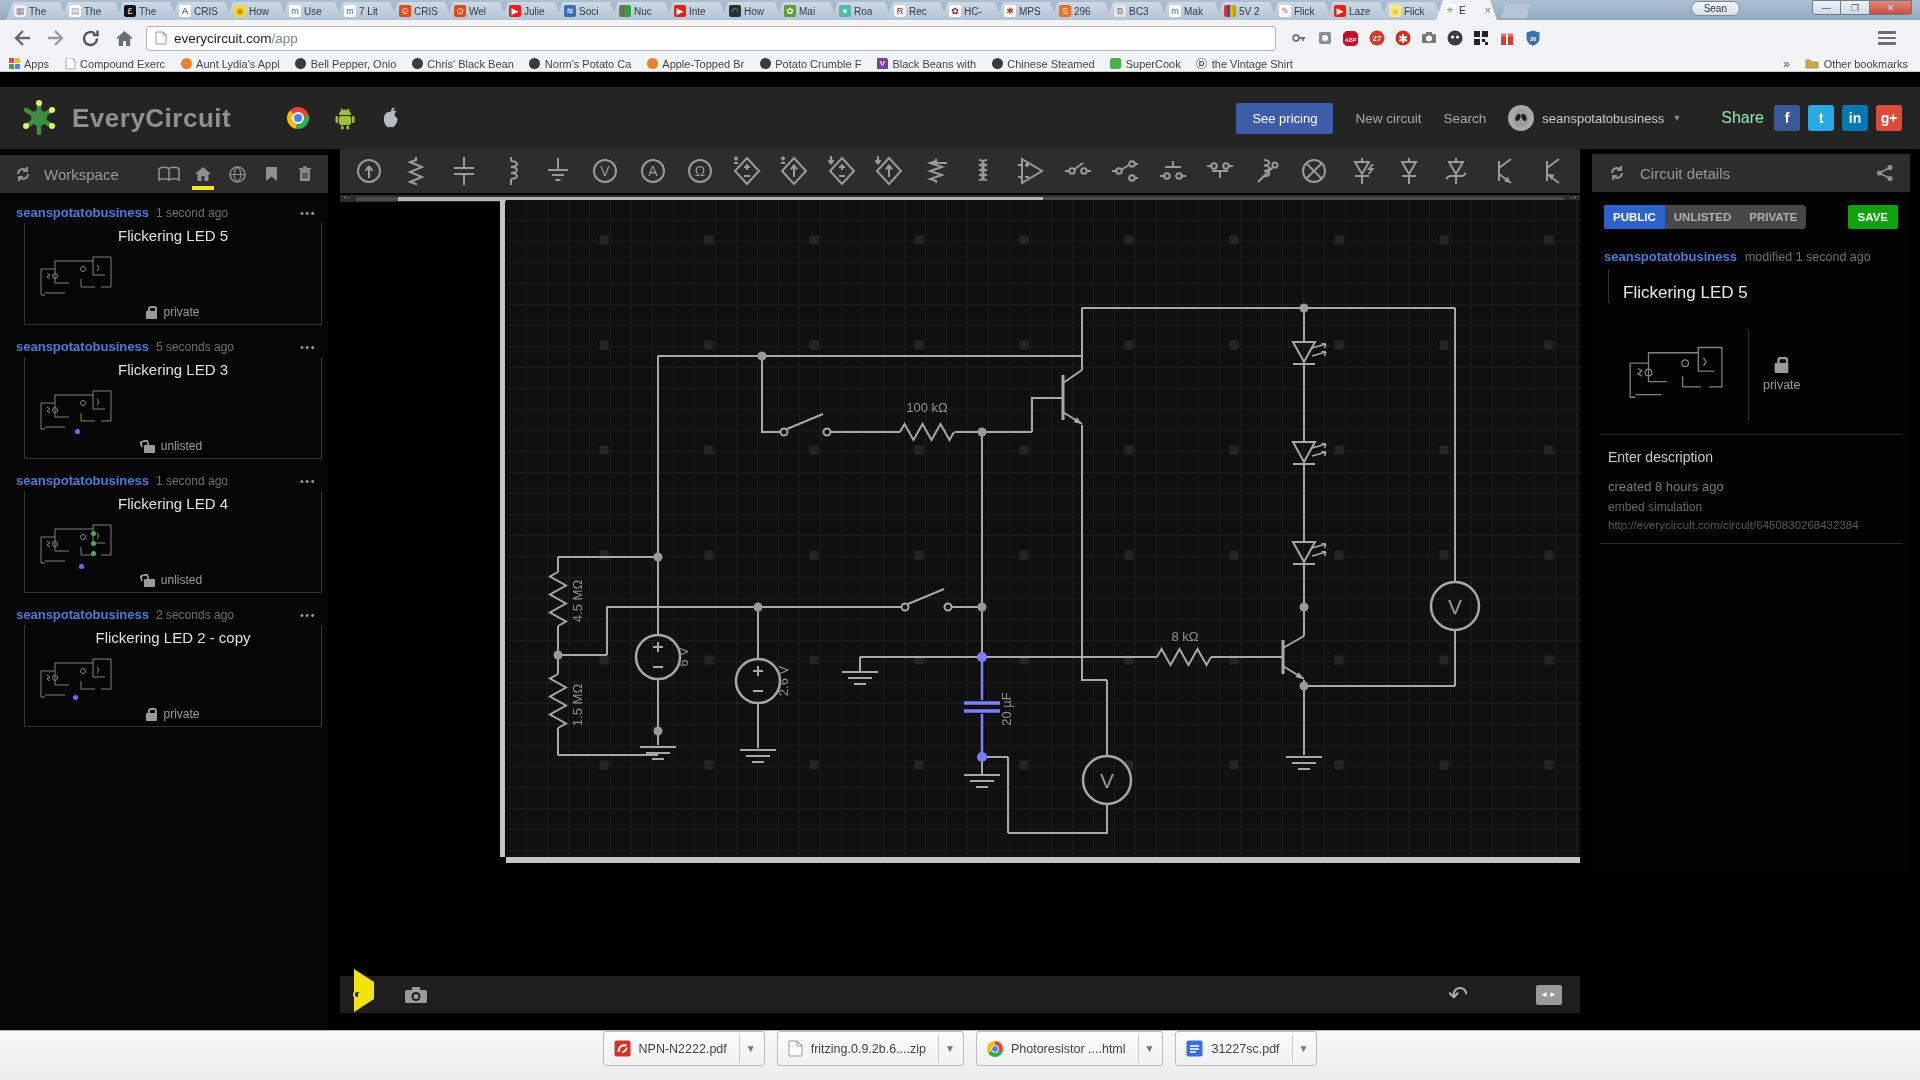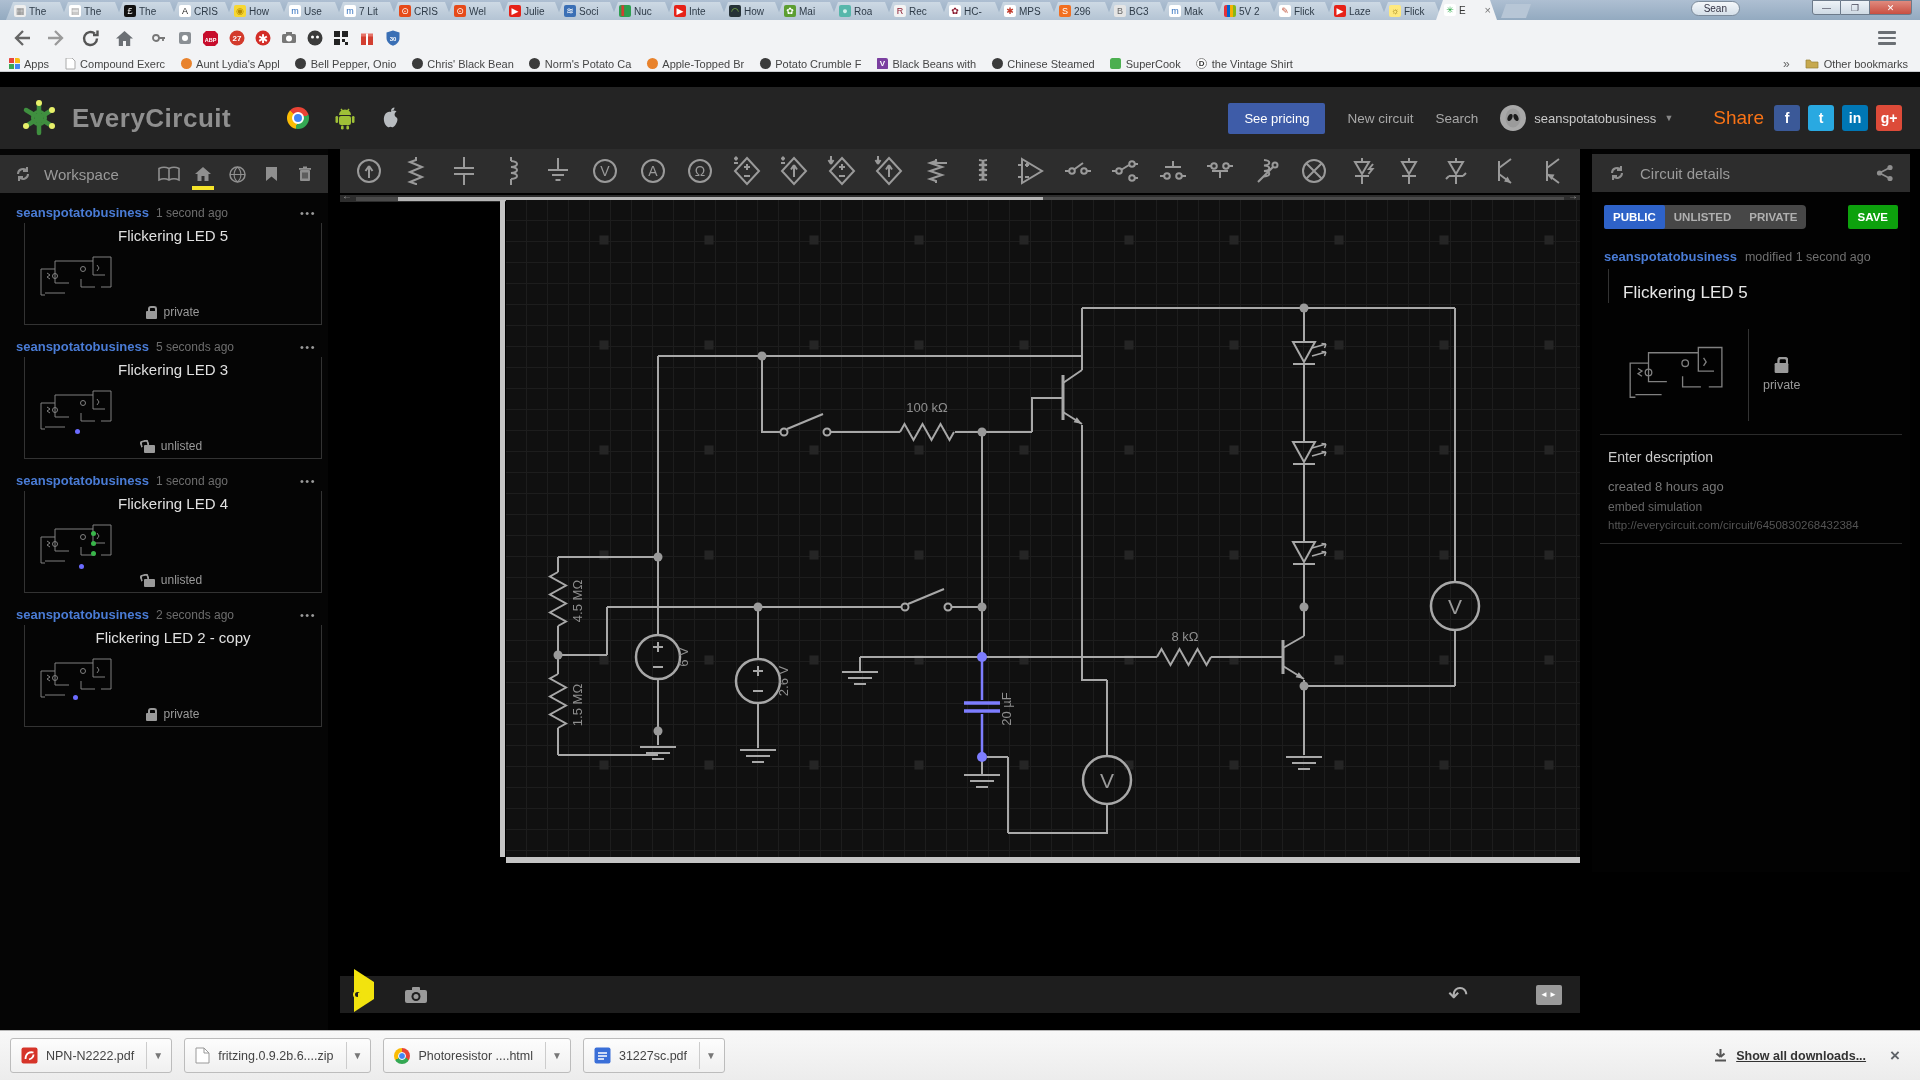--- a/index.html
+++ b/index.html
@@ -46,21 +46,21 @@
   .brand{font-size:26px;font-weight:bold;color:#8f8f8f;margin-left:12px;letter-spacing:0.5px;}
   .plat{display:flex;align-items:center;gap:26px;margin-left:56px;}
   .chrome-ball{width:22px;height:22px;border-radius:50%;background:conic-gradient(from -45deg,#ea4335 0 33%,#34a853 0 66%,#fbbc05 0 100%);position:relative;}
   .chrome-ball::after{content:"";position:absolute;inset:5px;background:#4285f4;border:2.5px solid #fff;border-radius:50%;}
   .hdr-right{margin-left:auto;display:flex;align-items:center;gap:22px;}
   .pricing-btn{background:#3e5ca8;color:#ffffff;font-size:13px;padding:8px 16px;border-radius:2px;cursor:pointer;}
   .hdr-link{color:#a8a8a8;font-size:13.5px;cursor:pointer;}
   .user-chip{display:flex;align-items:center;gap:8px;color:#c9c9c9;font-size:13px;cursor:pointer;}
   .caret{color:#888;font-size:9px;}
   .share-row{display:flex;align-items:center;gap:8px;margin-left:18px;}
-  .share-lbl{color:#f97316;font-size:19px;margin-right:2px;}
+  .share-lbl{color:#86efac;font-size:16px;margin-right:2px;}
   .soc{width:26px;height:26px;border-radius:3px;color:#fff;font-weight:bold;font-size:14px;display:flex;align-items:center;justify-content:center;cursor:pointer;}
 
   
   .ws{position:absolute;left:0;top:76px;width:328px;height:881px;background:#050505;}
   .ws-bar{position:absolute;left:0;top:6px;width:328px;height:38px;background:#2d2d2d;display:flex;align-items:center;padding:0 10px;gap:8px;}
   .ws-title{color:#9a9a9a;font-size:15px;margin-right:auto;}
   .ws-ic{position:relative;display:flex;align-items:center;justify-content:center;width:26px;height:26px;cursor:pointer;}
   .ws-ic.sel::after{content:"";position:absolute;left:2px;right:2px;bottom:-3px;height:4px;background:#f5e42a;}
   .cards{position:absolute;left:0;top:52px;width:328px;}
   .card{position:relative;margin-bottom:10px;}
@@ -118,21 +118,21 @@
   
   .bottombar{position:absolute;left:340px;top:903px;width:1240px;height:37px;background:#1e1e1e;display:flex;align-items:center;padding:0 14px;gap:26px;}
   .play-wrap{position:relative;width:24px;height:26px;cursor:pointer;}
   .play-tri{width:0;height:0;border-left:20px solid #f2e30e;border-top:13px solid transparent;border-bottom:13px solid transparent;}
   .play-clock{position:absolute;left:-1px;top:8px;width:9px;height:9px;border-radius:50%;background:#1e1e1e;border:2px solid #f2e30e;}
   .play-clock::after{content:"";position:absolute;left:3px;top:1px;width:1.5px;height:4px;background:#f2e30e;}
   .undo-btn{position:absolute;right:112px;color:#b0b0b0;font-size:24px;cursor:pointer;line-height:1;}
   .fit-btn{position:absolute;right:18px;width:26px;height:20px;background:#9a9a9a;border-radius:2px;color:#fff;font-size:8px;display:flex;align-items:center;justify-content:center;letter-spacing:1px;cursor:pointer;}
 
   
-  .dlbar{position:absolute;left:0;top:1030px;width:1920px;height:50px;background:linear-gradient(#f8f8f8,#ececec);border-top:1px solid #b6b6b6;display:flex;align-items:center;padding:0 10px;gap:12px;}
+  .dlbar{position:absolute;left:0;top:1030px;width:1920px;height:50px;background:linear-gradient(#f8f8f8,#ececec);border-top:1px solid #b6b6b6;display:flex;align-items:center;padding:0 10px;gap:12px;flex-direction:column;}
   .dl-item{height:35px;background:linear-gradient(#fdfdfd,#f0f0f0);border:1px solid #bcbcbc;border-radius:3px;display:flex;align-items:center;padding:0 2px 0 10px;gap:8px;cursor:pointer;}
   .dl-name{font-size:12.5px;color:#444;}
   .dl-chev{border-left:1px solid #ccc;padding:8px 6px;color:#777;font-size:10px;margin-left:4px;}
   .dl-right{margin-left:auto;display:flex;align-items:center;gap:24px;padding-right:10px;font-weight:bold;}
   .dl-showall{display:flex;align-items:center;gap:8px;font-size:12.5px;color:#333;text-decoration:underline;cursor:pointer;}
   .dl-close{color:#5f6368;font-size:17px;cursor:pointer;}
 </style>
 </head>
 <body>
 
@@ -354,20 +354,27 @@
         <svg width="19" height="19">
           <path d="M16,9.5 a6.5,6.5 0 1 1 -2.2,-4.9" stroke="#555" stroke-width="2.4" fill="none"></path>
           <path d="M16.5,1.5 V6 H12" fill="none" stroke="#555" stroke-width="2.4"></path>
         </svg>
       </span>
     <span class="nav-ic">
         <svg width="19" height="17">
           <path d="M9.5,1 L18,8.5 H15.2 V16 H11 V11 H8 V16 H3.8 V8.5 H1 Z" fill="#6b6f74"></path>
         </svg>
       </span>
+    <div class="omnibox">
+      <svg width="12" height="14">
+          <path d="M1,1 h7 l3,3 v9 h-10 z" fill="#fff" stroke="#9a9a9a"></path>
+          <path d="M8,1 v3 h3" fill="none" stroke="#9a9a9a"></path>
+        </svg>
+      <span class="url"><b>everycircuit.com</b><span>/app</span></span>
+    </div>
     <div class="ext-row">
       <span class="ext">
           <svg width="16" height="16">
             <circle cx="5" cy="8" r="3" fill="none" stroke="#777" stroke-width="1.8"></circle>
             <path d="M8,8 h6 M12,8 v3" stroke="#777" stroke-width="1.8" fill="none"></path>
           </svg>
         </span>
         <span class="ext">
           <svg width="16" height="16">
             <rect x="2" y="2" width="12" height="12" rx="2" fill="#8a8f94"></rect>

